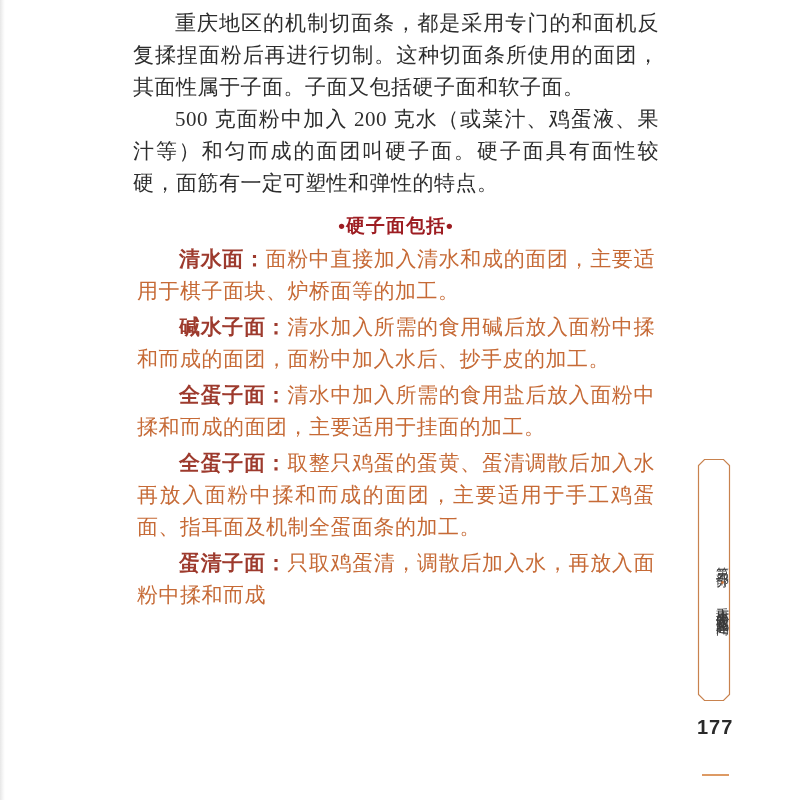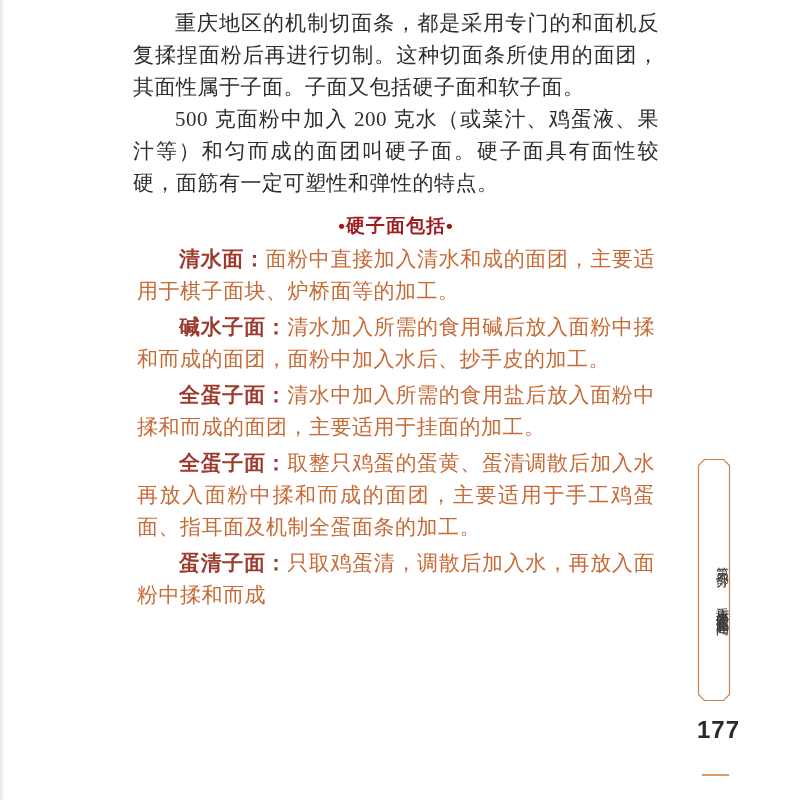--- a/index.html
+++ b/index.html
@@ -113,21 +113,21 @@
     letter-spacing: 1.5px;
   }
   .page-number {
     position: absolute;
     left: 697px;
     top: 716px;
     width: 34px;
     text-align: center;
     font-family: "Liberation Sans", "DejaVu Sans", sans-serif;
     font-weight: bold;
-    font-size: 24px;
+    font-size: 20px;
     color: #2a2a2a;
     letter-spacing: 1px;
   }
   .page-number-rule {
     position: absolute;
     left: 702px;
     top: 774px;
     width: 27px;
     height: 2px;
     background: #dd9a64;

